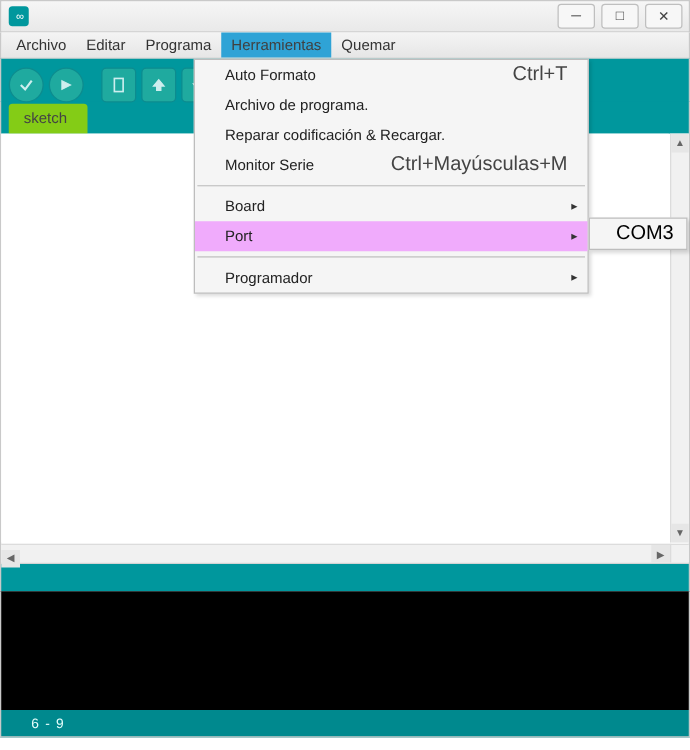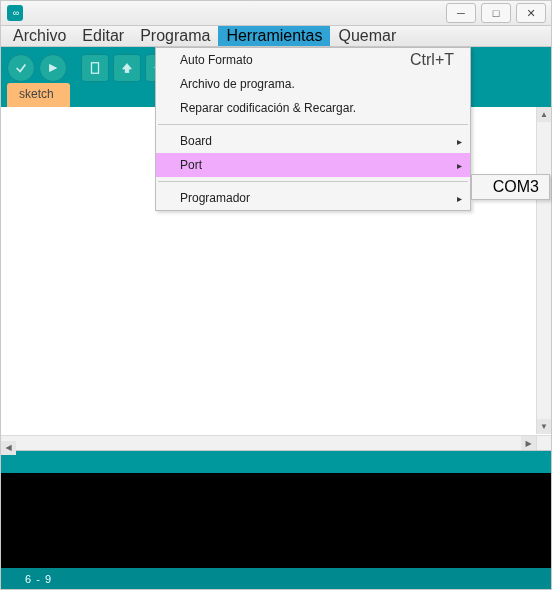--- a/index.html
+++ b/index.html
@@ -6,33 +6,33 @@
   body { background: #fff; width: 552px; height: 600px; overflow: hidden; position: relative; }
 
   
   .title-bar { height: 26px; background: linear-gradient(#f6f6f6,#e9e9e9); border: 1px solid #c9c9c9; display: flex; align-items: center; }
   .title-bar .app-icon { width: 16px; height: 16px; margin-left: 6px; border-radius: 3px; background:#00979d; display:flex; align-items:center; justify-content:center; }
   .title-bar .app-icon span { font-size:9px; color:#fff; letter-spacing:-2px; }
   .win-btns { margin-left:auto; display:flex; }
   .win-btn { width:30px; height:20px; border:1px solid #bfbfbf; border-radius:3px; background:#f7f7f7; margin-right:5px; display:flex; align-items:center; justify-content:center; font-size:11px; color:#444; cursor:pointer; }
 
   
-  .menu-bar { height:21px; background: linear-gradient(#f4f4f4,#e6e6e6); border-left:1px solid #c9c9c9; border-right:1px solid #c9c9c9; border-bottom:1px solid #c9c9c9; display:flex; align-items:stretch; padding-left:4px; font-size:16px; }
+  .menu-bar { height:21px; background: linear-gradient(#f4f4f4,#e6e6e6); border-left:1px solid #c9c9c9; border-right:1px solid #c9c9c9; border-bottom:1px solid #c9c9c9; display:flex; align-items:stretch; padding-left:4px; font-size:12px; }
   .menu-item { padding:0 8px; display:flex; align-items:center; color:#333; cursor:pointer; }
-  .menu-item.active { background:#2fa3d6; color:#000000; }
+  .menu-item.active { background:#2fa3d6; color:#404040; }
 
   
   .toolbar { height:42px; background:#00979d; border-left:1px solid #c9c9c9; border-right:1px solid #c9c9c9; display:flex; align-items:center; padding:0 6px; gap:4px; }
   .tool-btn { width:28px; height:28px; border-radius:14px; background:#1faa9f; border:1px solid #0d8c8f; display:flex; align-items:center; justify-content:center; color:#d6faf7; cursor:pointer; }
   .tool-btn svg { width:14px; height:14px; fill:#cdeeee; stroke:#cdeeee; }
   .tool-btn.sq { border-radius:4px; }
 
   
   .tabs-row { height:26px; background:#00979d; border-left:1px solid #c9c9c9; border-right:1px solid #c9c9c9; display:flex; align-items:flex-end; margin-top:-8px; padding-left:6px; }
-  .tab { background:#fdba74; height:24px; padding:4px 16px 0 12px; font-size:12px; color:#444; border-top-left-radius:3px; border-top-right-radius:3px; cursor:pointer; }
+  .tab { background:#84cc16; height:24px; padding:4px 16px 0 12px; font-size:12px; color:#444; border-top-left-radius:3px; border-top-right-radius:3px; cursor:pointer; }
 
   .editor-wrap { position:relative; border:1px solid #c9c9c9; border-top:none; height:344px; background:#fff; }
   .editor { position:absolute; inset:0 16px 16px 0; background:#fff; }
   .vscroll { position:absolute; right:0; top:0; bottom:16px; width:15px; background:#f1f1f1; border-left:1px solid #dcdcdc; }
   .vscroll .up, .vscroll .down { height:15px; background:#e6e6e6; display:flex; justify-content:center; align-items:center; font-size:8px; color:#666; }
   .vscroll .down { position:absolute; bottom:0; width:100%; }
   .hscroll { position:absolute; bottom:0; left:0; right:15px; height:15px; background:#f1f1f1; border-top:1px solid #dcdcdc; }
   .hscroll .left, .hscroll .right { width:15px; height:100%; background:#e6e6e6; display:inline-flex; justify-content:center; align-items:center; font-size:8px; color:#666; }
   .hscroll .right { position:absolute; right:0; }
   .scroll-corner { position:absolute; right:0; bottom:0; width:15px; height:15px; background:#f1f1f1; border-left:1px solid #dcdcdc; border-top:1px solid #dcdcdc; }
@@ -141,20 +141,24 @@
   <div class="dd-row">
     <span class="lbl">Auto Formato</span>
     <span class="sc">Ctrl+T</span>
   </div>
   <div class="dd-row">
     <span class="lbl">Archivo de programa.</span>
   </div>
   <div class="dd-row">
     <span class="lbl">Reparar codificación &amp; Recargar.</span>
   </div>
+  <div class="dd-row">
+    <span class="lbl">Monitor Serie</span>
+    <span class="sc">Ctrl+Mayúsculas+M</span>
+  </div>
   <div class="dd-sep"></div>
   <div class="dd-row">
     <span class="lbl">Board</span>
     <span class="sub-arrow">▸</span>
   </div>
   <div class="dd-row highlight">
     <span class="lbl">Port</span>
     <span class="sub-arrow">▸</span>
   </div>
   <div class="dd-sep"></div>

